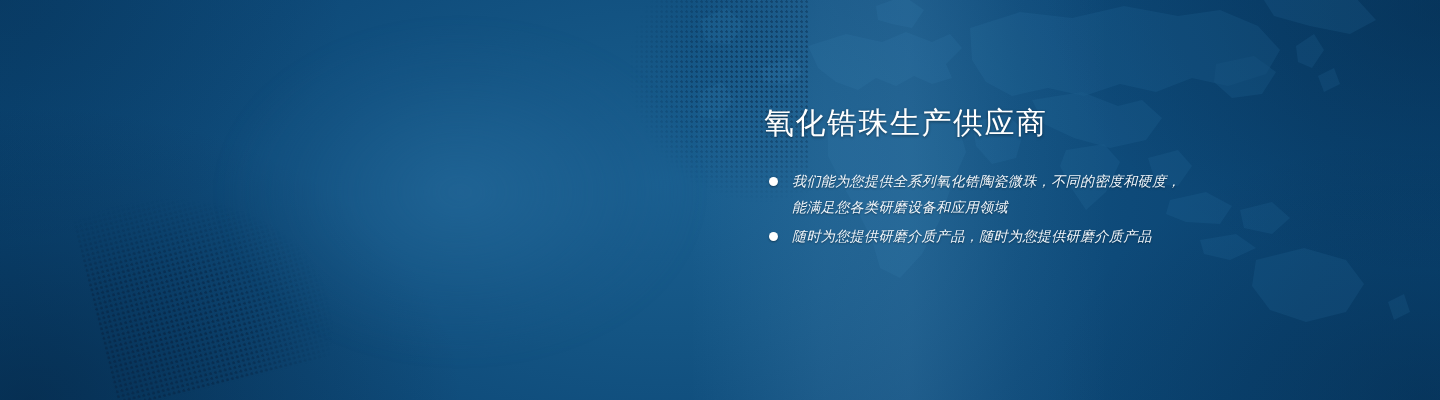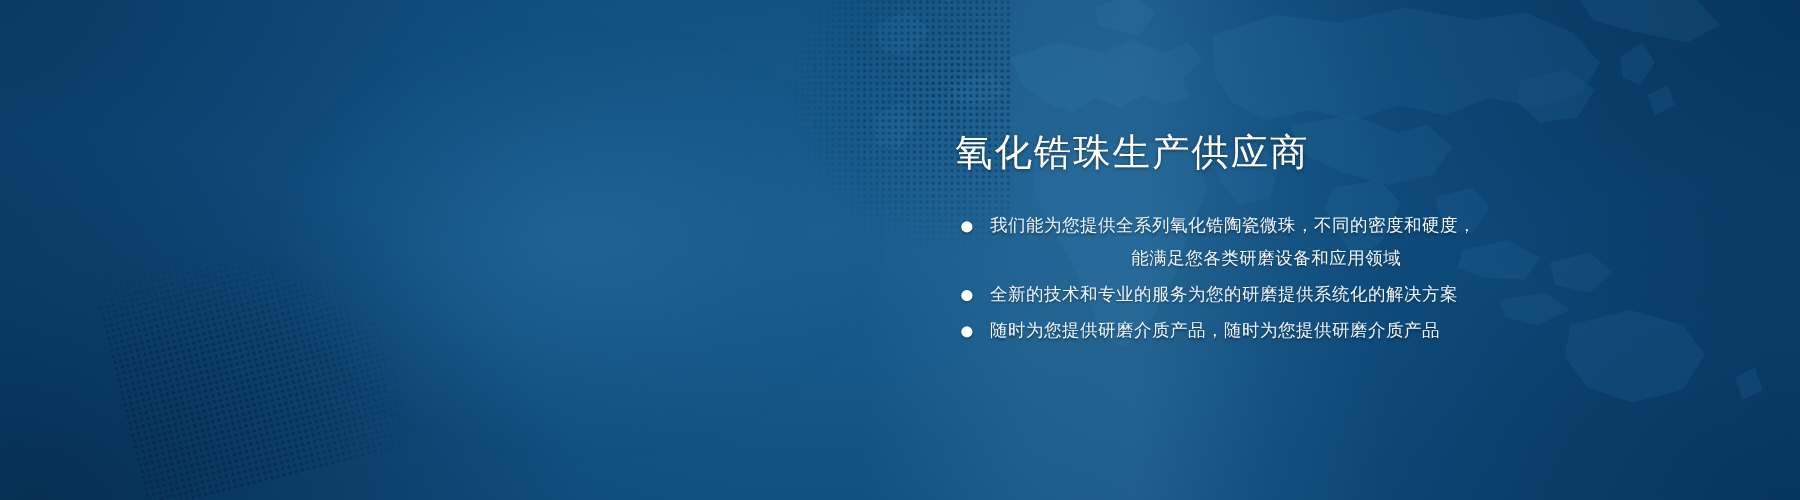--- a/index.html
+++ b/index.html
@@ -119,20 +119,21 @@
     line-height: 38px;
     color: #ffffff;
     letter-spacing: 1.5px;
     text-shadow: 0 1px 3px rgba(0,0,0,0.45);
     white-space: nowrap;
   }
   .bullets {
     list-style: none;
     margin: 26px 0 0 0;
     padding: 0;
+    font-style: italic;
   }
   .bullet {
     position: relative;
     padding-left: 28px;
     margin-bottom: 3px;
     color: #f2f7fb;
     font-size: 14px;
     line-height: 26px;
     letter-spacing: 0.4px;
     text-shadow: 0 1px 2px rgba(0,0,0,0.40);
@@ -141,21 +142,21 @@
     position: absolute;
     left: 5px;
     top: 9px;
     width: 9px;
     height: 9px;
     border-radius: 50%;
     background: #ffffff;
     box-shadow: 0 1px 2px rgba(0,0,0,0.35);
   }
   .bullet-line { display: block; }
-  .bullet-line + .bullet-line { margin-top: 0; text-align: center; }
+  .bullet-line + .bullet-line { margin-top: 0; }
 </style>
 </head>
 <body>
 
 <div class="banner">
 
   <div class="bg-base"></div>
   <div class="bg-corner-dark"></div>
 
   <div class="world-map">
@@ -351,24 +352,20 @@
     <h1 class="headline">氧化锆珠生产供应商</h1>
 
     <ul class="bullets">
 
       <li class="bullet">
         <span class="dot-icon"></span>
         <span class="bullet-line">我们能为您提供全系列氧化锆陶瓷微珠，不同的密度和硬度，</span>
         <span class="bullet-line">能满足您各类研磨设备和应用领域</span>
       </li>
 
-      <li class="bullet">
-        <span class="dot-icon"></span>
-        <span class="bullet-line">全新的技术和专业的服务为您的研磨提供系统化的解决方案</span>
-      </li>
 
       <li class="bullet">
         <span class="dot-icon"></span>
         <span class="bullet-line">随时为您提供研磨介质产品，随时为您提供研磨介质产品</span>
       </li>
 
     </ul>
   </div>
 
 </div>

